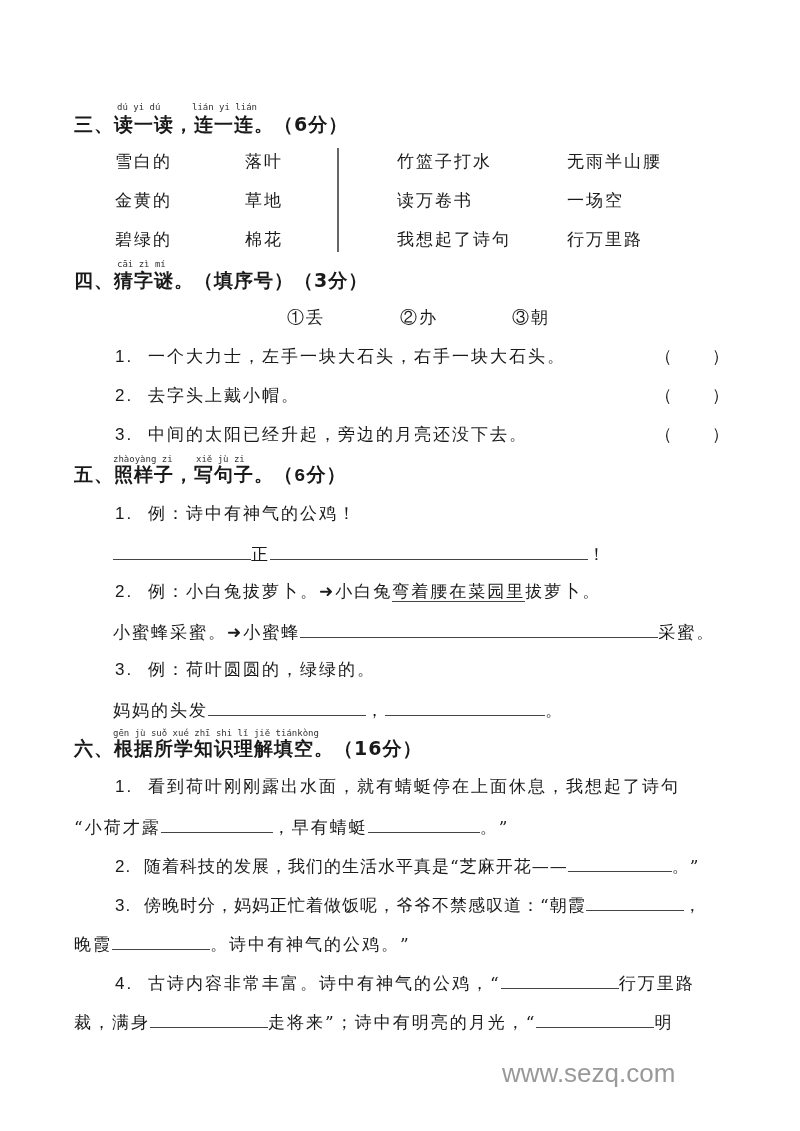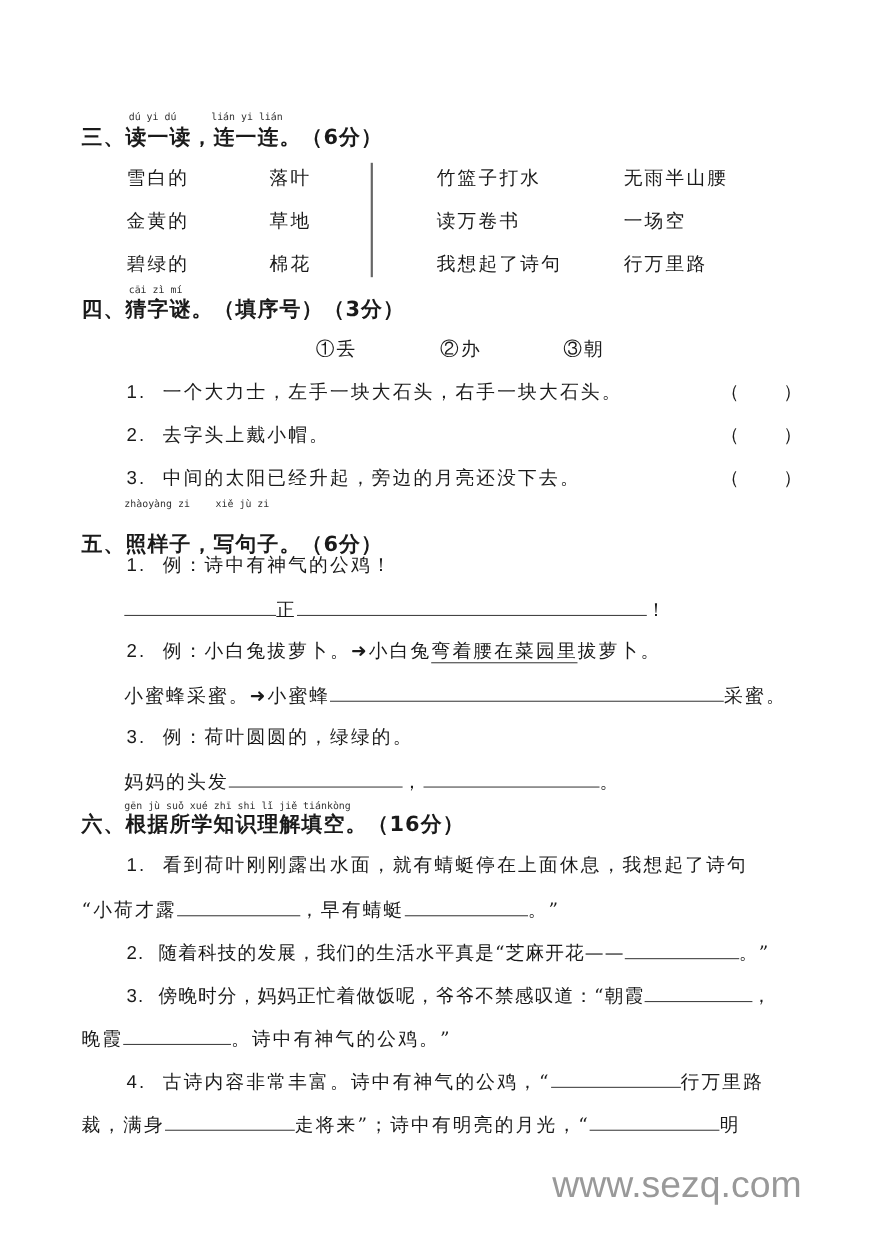--- a/index.html
+++ b/index.html
@@ -10,21 +10,21 @@
   }
   .abs { position: absolute; white-space: nowrap; }
   .heading { font-family: "DejaVu Sans", "Liberation Sans", sans-serif; font-weight: bold; font-size: 19px; letter-spacing: 1px; }
   .pinyin { font-family: "DejaVu Sans Mono", "Liberation Mono", monospace; font-size: 9px; color: #333; letter-spacing: 0; }
   .txt { font-size: 17px; letter-spacing: 2px; }
   .num { font-family: "Liberation Sans", "DejaVu Sans", sans-serif; }
   .blank { display: inline-block; border-bottom: 1.5px solid #444; height: 18px; vertical-align: baseline; }
   .under { border-bottom: 1.5px solid #444; }
   .divider { position: absolute; left: 337px; top: 148px; width: 2px; height: 104px; background: #666; }
   .paren { font-size: 17px; }
-  .watermark { font-family: "Liberation Sans", "DejaVu Sans", sans-serif; font-size: 34px; color: #999; letter-spacing: 0px; }
+  .watermark { font-family: "Liberation Sans", "DejaVu Sans", sans-serif; font-size: 26px; color: #999; letter-spacing: 0px; }
 </style>
 </head>
 <body>
 
 <div class="abs pinyin" style="left:117px;top:102px;">dú yi dú</div>
 <div class="abs pinyin" style="left:192px;top:102px;">lián yi lián</div>
 <div class="abs heading" style="left:74px;top:112px;">三、读一读，连一连。（6分）</div>
 
 <div class="abs txt" style="left:115px;top:150px;">雪白的</div>
 <div class="abs txt" style="left:115px;top:189px;">金黄的</div>
@@ -59,21 +59,21 @@
 <div class="abs paren" style="left:655px;top:384px;"><span>（</span><span style="display:inline-block;width:40px;"></span><span>）</span></div>
 
 <div class="abs txt" style="left:115px;top:423px;">
   <span class="num">3.</span>&nbsp;
   <span>中间的太阳已经升起，旁边的月亮还没下去。</span>
 </div>
 <div class="abs paren" style="left:655px;top:423px;"><span>（</span><span style="display:inline-block;width:40px;"></span><span>）</span></div>
 
 <div class="abs pinyin" style="left:113px;top:454px;">zhàoyàng zi</div>
 <div class="abs pinyin" style="left:196px;top:454px;">xiě jù zi</div>
-<div class="abs heading" style="left:74px;top:482px;">五、照样子，写句子。（6分）</div>
+<div class="abs heading" style="left:74px;top:462px;font-family:Liberation Mono, monospace;">五、照样子，写句子。（6分）</div>
 
 <div class="abs txt" style="left:115px;top:502px;">
   <span class="num">1.</span>&nbsp;
   <span>例：诗中有神气的公鸡！</span>
 </div>
 <div class="abs txt" style="left:113px;top:541px;">
   <span class="blank" style="width:138px;"></span><span>正</span><span class="blank" style="width:318px;"></span><span>！</span>
 </div>
 
 <div class="abs txt" style="left:115px;top:580px;text-align:center;">

